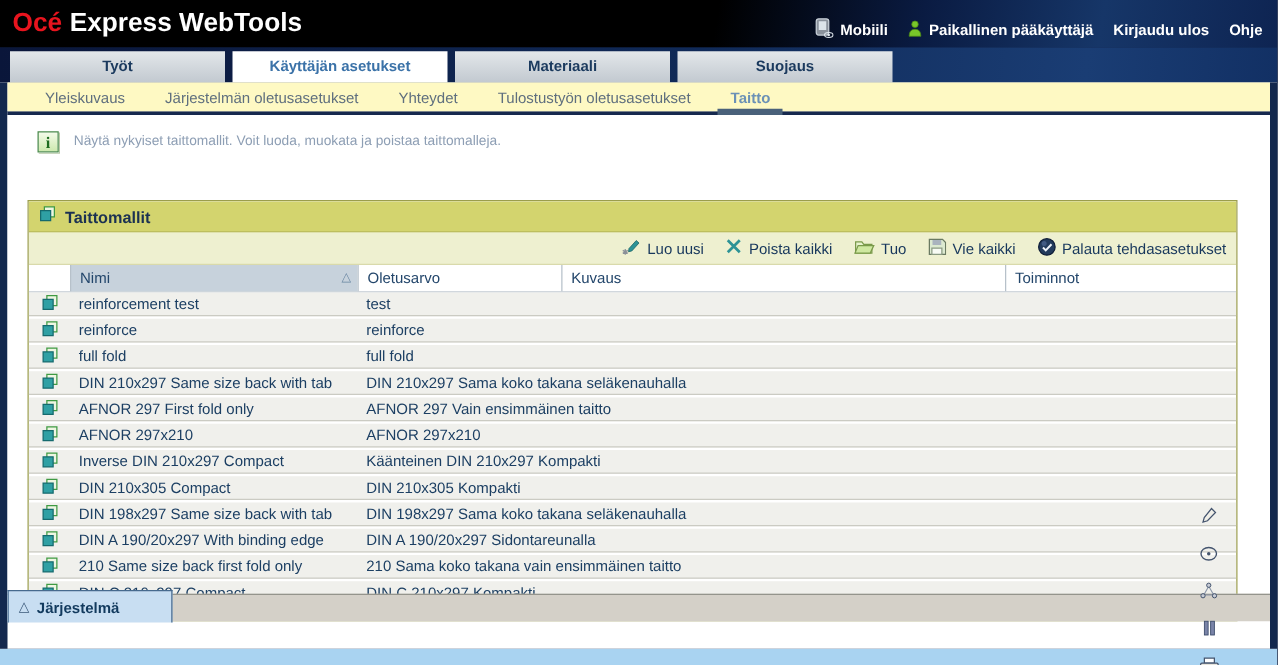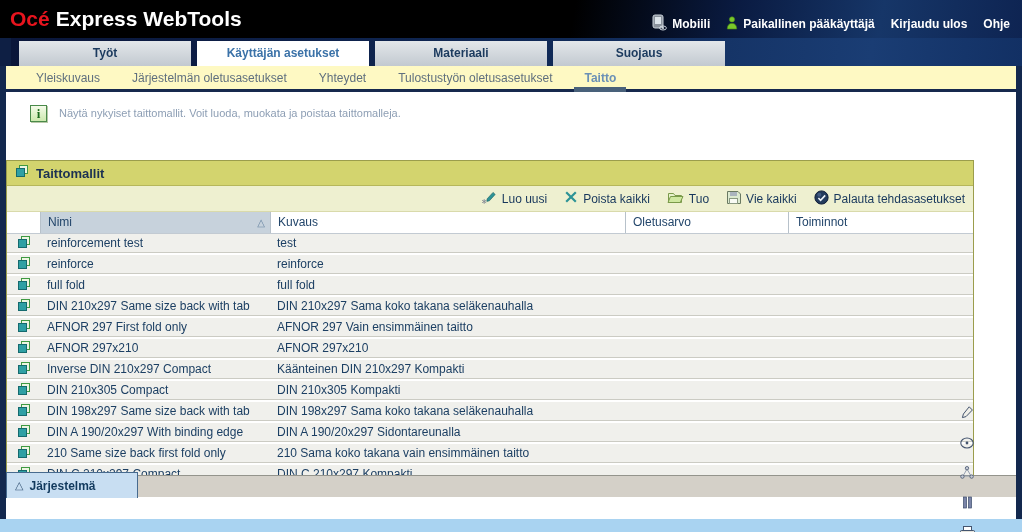--- a/index.html
+++ b/index.html
@@ -11,21 +11,21 @@
   .header { height:38px; display:flex; align-items:center;
     background:linear-gradient(100deg,#000 0%,#000 56%,#0a1b42 72%,#163668 86%,#0e2452 100%); }
   .brand { padding-left:10px; font-size:21px; font-weight:bold; letter-spacing:0; white-space:nowrap; }
   .brand .oce { color:#e8141e; }
   .brand .rest { color:#ffffff; margin-left:6px; }
   .hlinks { margin-left:auto; display:flex; align-items:center; gap:16px; padding-right:12px; margin-top:10px; }
   .hlink { display:flex; align-items:center; gap:5px; color:#ffffff; font-size:12px; font-weight:bold; cursor:pointer; white-space:nowrap; }
 
   
   .tabrow { height:28px; background:linear-gradient(95deg,#0a163a 0%,#102a58 55%,#1a3d74 85%,#123064 100%);
-    display:flex; gap:6px; padding:3px 0 0 8px;margin-left:11px; }
+    display:flex; gap:6px; padding:3px 0 0 8px; }
   .tab { width:172px; height:25px; line-height:25px; text-align:center; font-size:12px; font-weight:bold;
     color:#1b3a5e; background:linear-gradient(#e3e7ea,#c2c9d0); cursor:pointer; }
   .tab.active { background:#ffffff; color:#3b72a8; }
 
   
   .frame { height:453px; border-left:6px solid #13284e; border-right:6px solid #13284e;
     background:#ffffff; position:relative; }
 
   .subnav { height:23px; display:flex; align-items:center; gap:32px; padding-left:30px; background:#fef9c3; position:relative; z-index:2; }
   .sublink { font-size:12px; color:#5f6f7e; cursor:pointer; position:relative; white-space:nowrap; }
@@ -35,21 +35,21 @@
 
   
   .content { position:relative; height:405px; background:#ffffff; }
   .inforow { position:absolute; left:24px; top:13px; display:flex; align-items:flex-start; gap:12px; }
   .infoicon { width:17px; height:17px; border:1px solid #4a8a4a; background:linear-gradient(#f4fbe9,#cde9ae);
     color:#1d6b1d; font-family:"Liberation Serif", serif; font-weight:bold; font-size:13px;
     display:flex; align-items:center; justify-content:center; box-shadow:1px 1px 0 #b8c8a8; }
   .infotext { font-size:11px; color:#8d9eb4; padding-top:2px; }
 
   
-  .panel { position:absolute; left:0; top:68px; width:968px; height:337px;
+  .panel { position:absolute; left:16px; top:68px; width:968px; height:337px;
     border:1px solid #9b9d4c; background:#ffffff; overflow:hidden; }
   .ptitle { height:25px; background:#d3d46e; display:flex; align-items:center; gap:7px; padding-left:8px;
     border-bottom:1px solid #b6b75a; }
   .ptitle-label { font-size:13px; font-weight:bold; color:#1b3152; }
   .ptoolbar { height:26px; background:#eef0d0; display:flex; align-items:center; justify-content:flex-end;
     gap:17px; padding-right:8px; border-bottom:1px solid #d9daab; }
   .tbtn { display:flex; align-items:center; gap:5px; font-size:12px; color:#17375c; cursor:pointer; white-space:nowrap; }
 
   .thead { display:flex; height:22px; background:#ffffff; border-bottom:1px solid #c2cad2; font-size:12px; color:#23466b; }
   .th { padding:3px 0 0 7px; height:100%; }
@@ -190,22 +190,22 @@
             <span>Palauta tehdasasetukset</span>
           </span>
         </div>
 
         <div class="thead">
           <div class="th c-icon"></div>
           <div class="th c-nimi">
             <span>Nimi</span>
             <span class="sort">△</span>
           </div>
+          <div class="th c-oletus"><span>Oletusarvo</span></div>
           <div class="th c-kuvaus"><span>Kuvaus</span></div>
-          <div class="th c-oletus"><span>Oletusarvo</span></div>
           <div class="th c-toiminnot"><span>Toiminnot</span></div>
         </div>
 
         <div>
           <div class="trow">
             <div class="td c-icon">
                 <svg width="14" height="14" viewBox="0 0 14 14">
               <rect x="4.5" y="1.5" width="8" height="8" fill="#eef6e2" stroke="#3f9a43"></rect>
               <rect x="1.5" y="4.5" width="8" height="8" fill="#2fa0a4" stroke="#156a6e"></rect>
             </svg>

